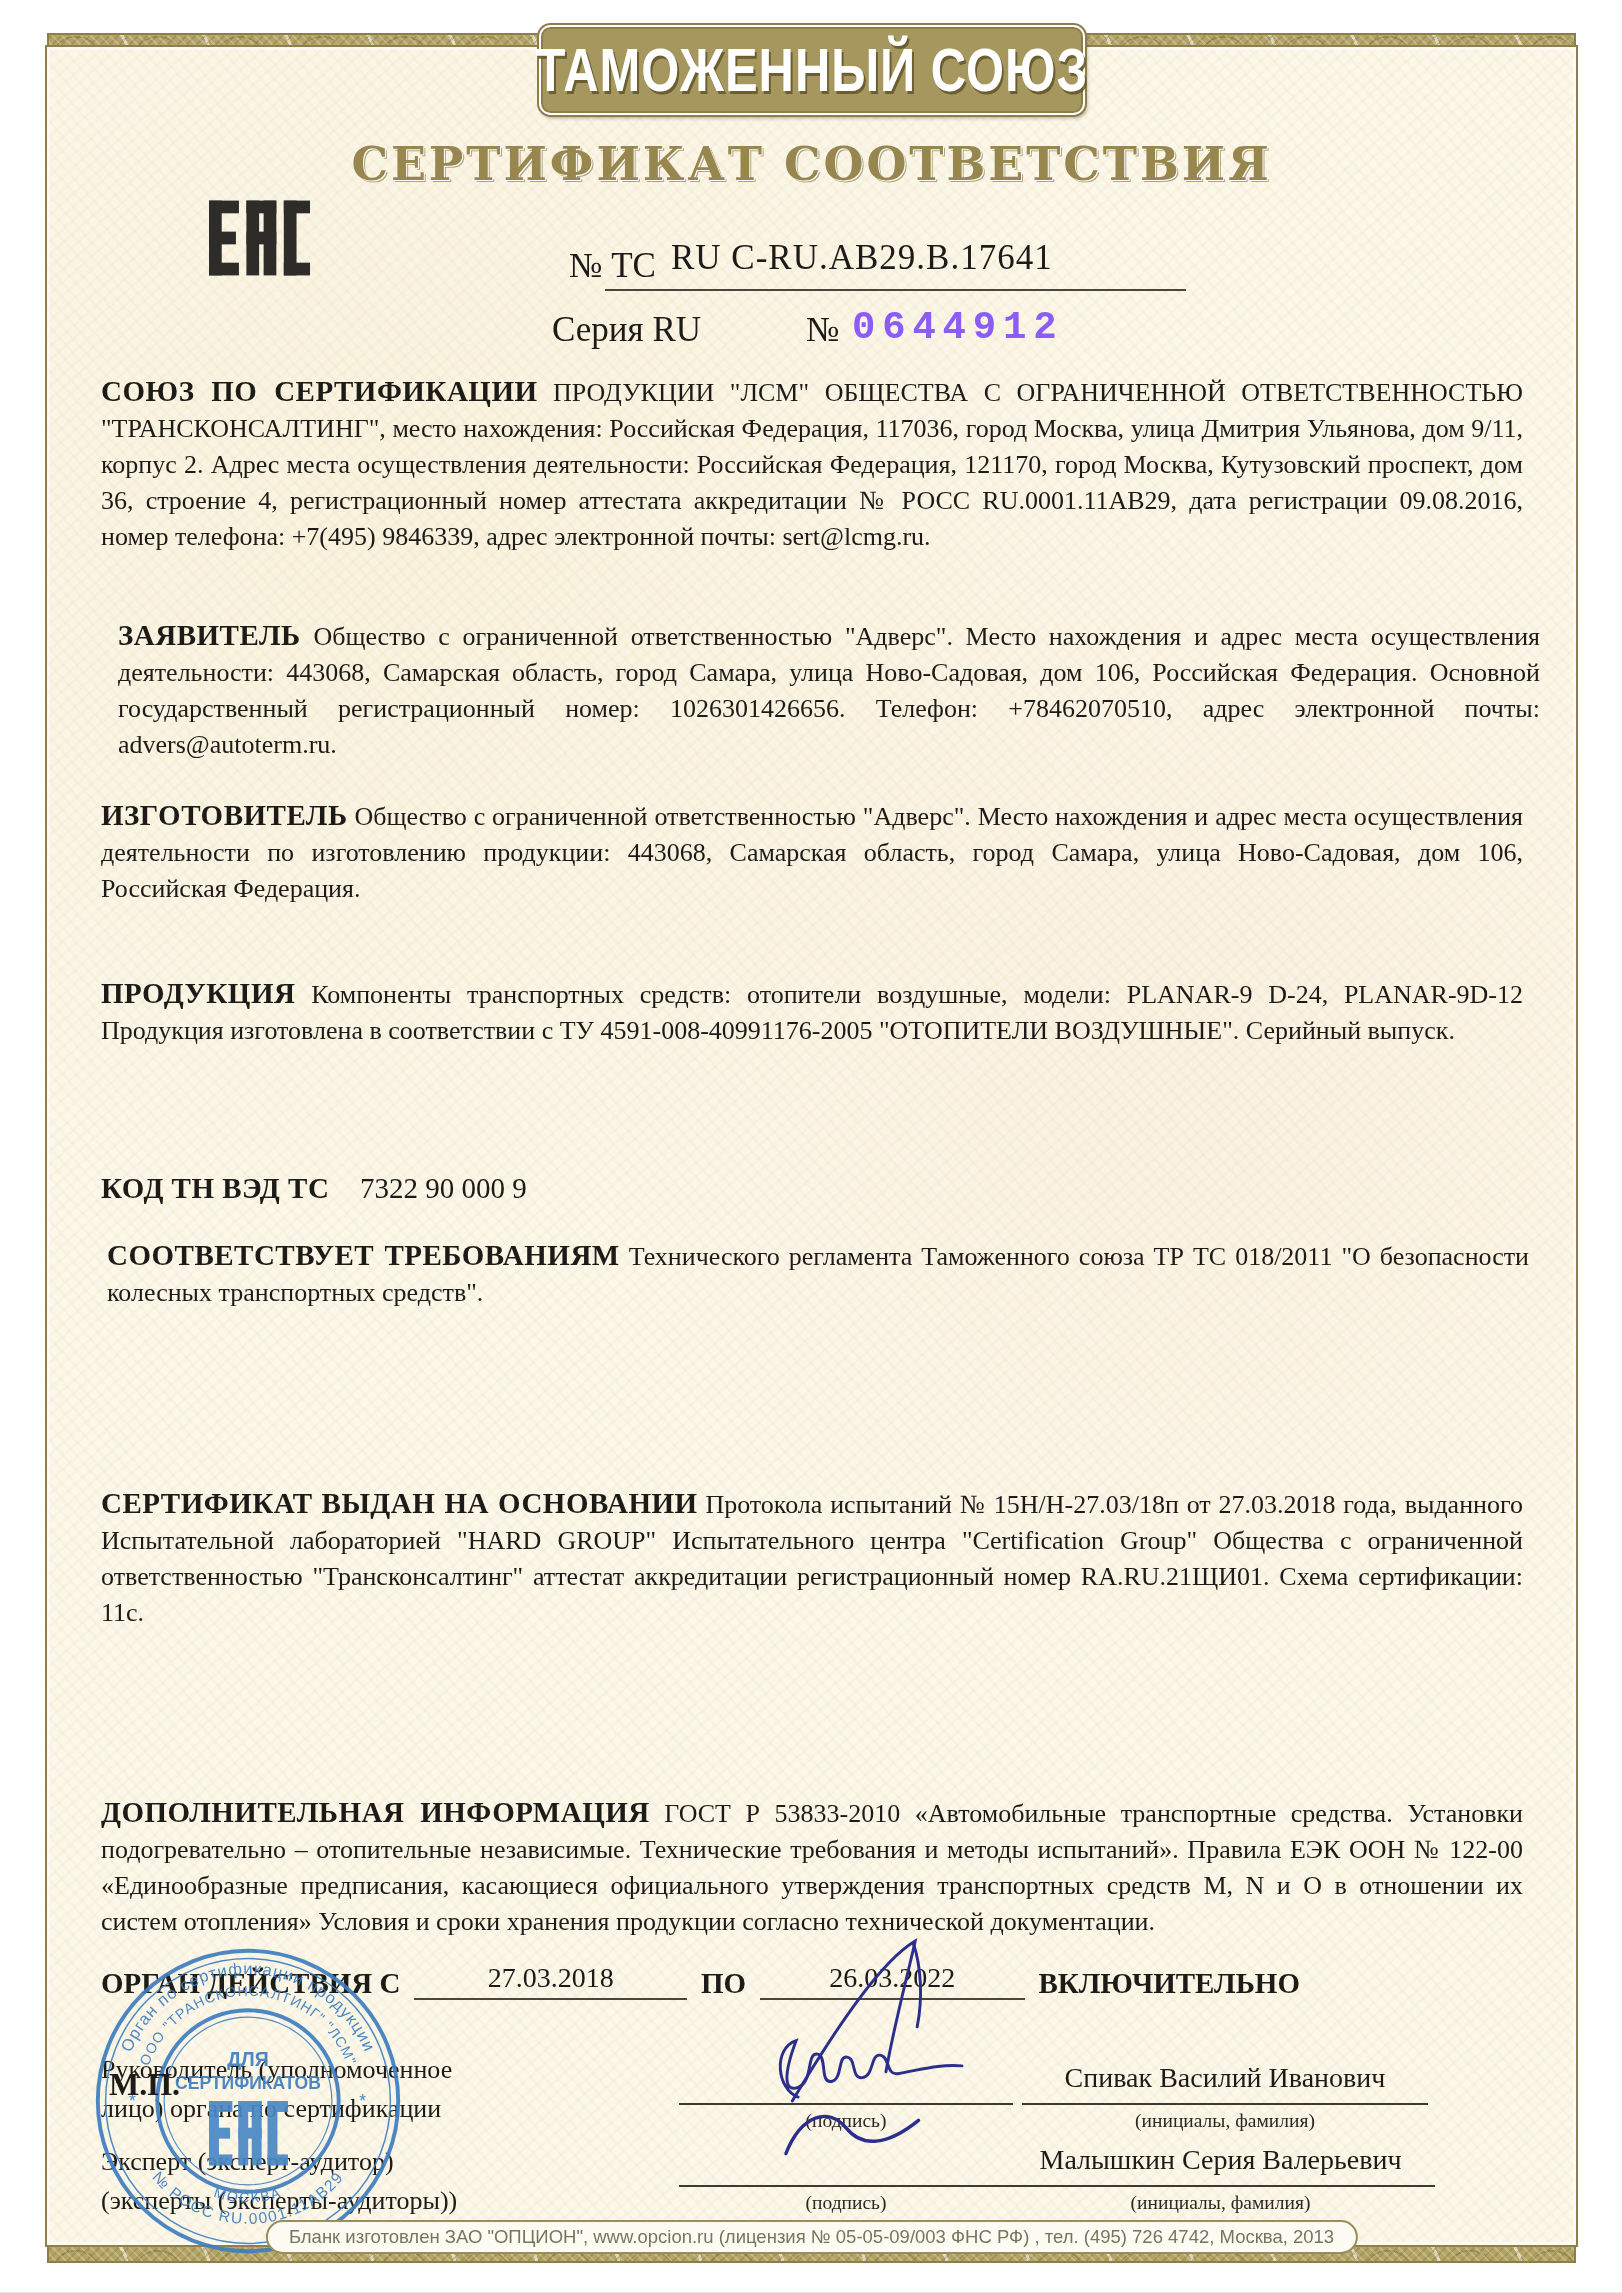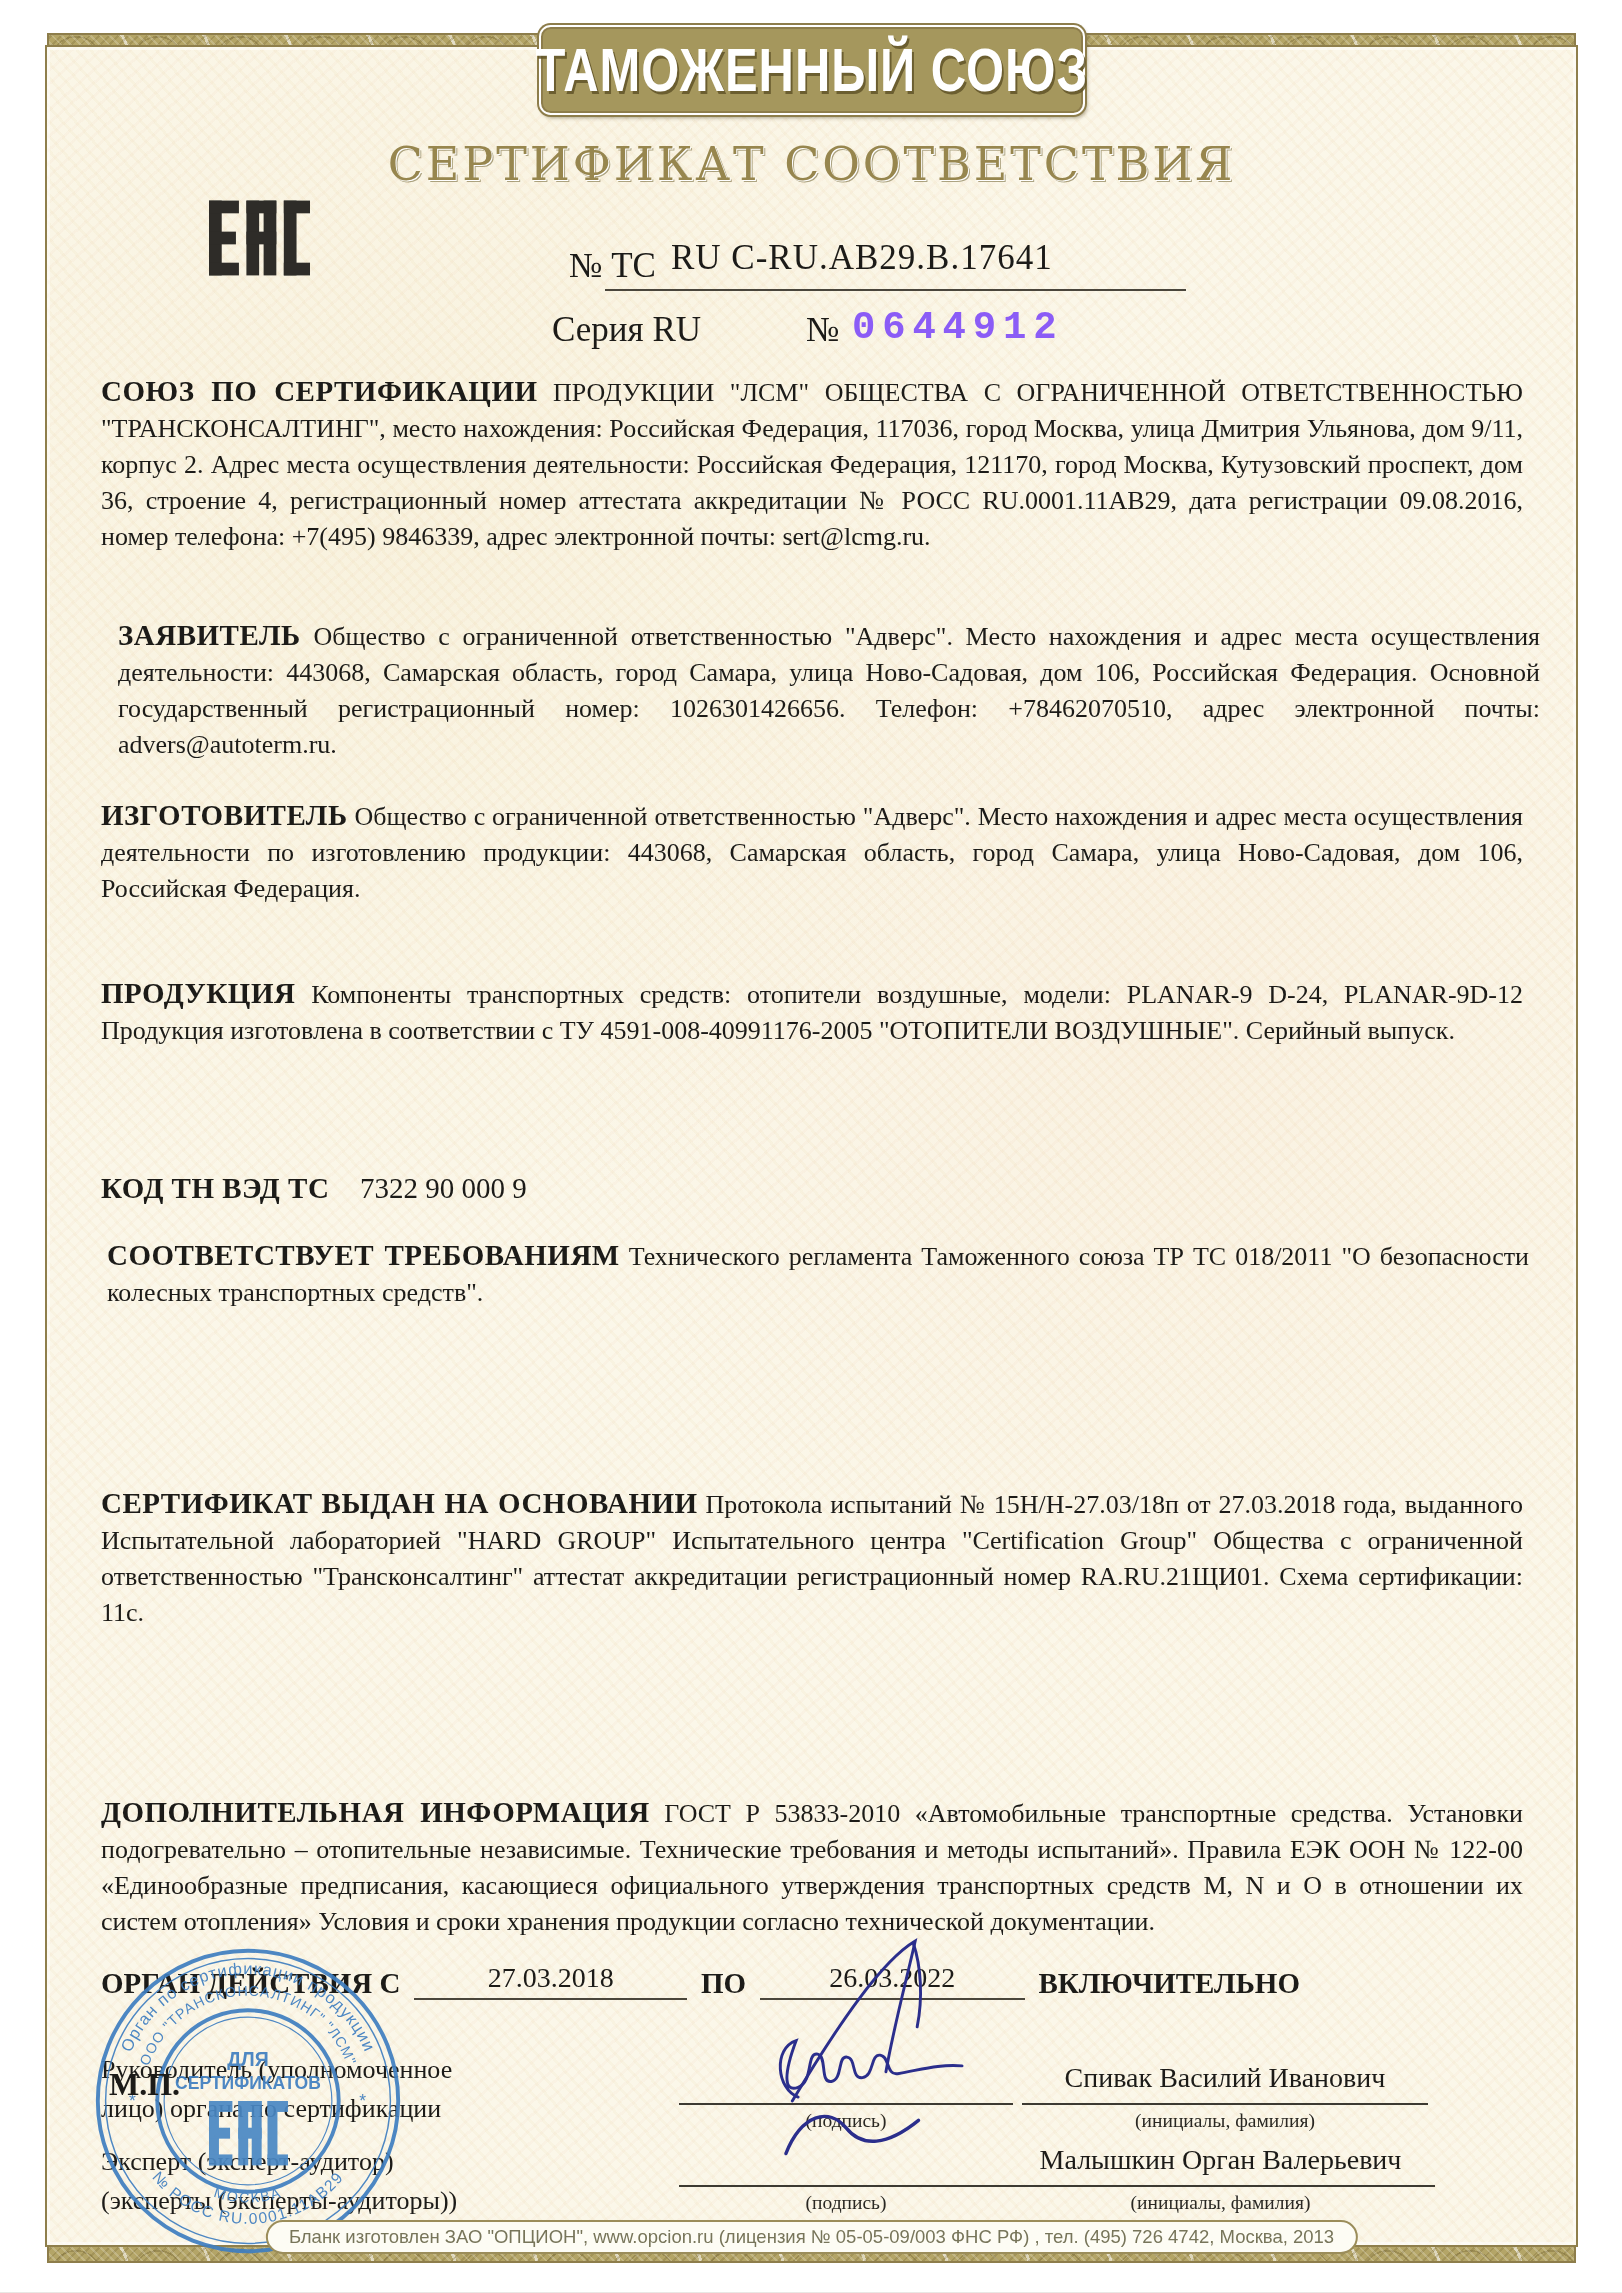--- a/index.html
+++ b/index.html
@@ -26,21 +26,21 @@
   .abs{position:absolute;}
   
   .badge{position:absolute;left:50%;top:25px;transform:translateX(-50%);
     width:542px;height:86px;background:#a5975d;border:2.9px solid #ffffff;border-radius:11.7px;
     box-shadow:0 0 0 2px #8d7d4b, inset 0 0 0 2px #8d7d4b, 2px 2.9px 3.9px rgba(80,70,35,.45);
     display:flex;align-items:center;justify-content:center;z-index:6;}
   .badge span{font-family:"Liberation Sans",sans-serif;font-weight:bold;font-size:51px;
     color:#ffffff;letter-spacing:1px;transform:scale(.96,1.18);white-space:nowrap;
     text-shadow:2px 2px 0 rgba(96,84,40,.85);}
   .title{position:absolute;left:0;right:0;top:137px;text-align:center;z-index:3;
-    font-family:"DejaVu Serif",serif;font-weight:normal;font-size:46px;letter-spacing:2.9px;
+    font-family:"DejaVu Serif",serif;font-weight:bold;font-size:46px;letter-spacing:2.9px;
     color:#97864e;text-shadow:1px 1px 0 #fff, 2px 2px 0 rgba(110,96,48,.55);}
   
   .no-label{font-size:35px;}
   .no-value{font-size:35px;letter-spacing:1px;}
   .underline{position:absolute;height:0;border-bottom:2px solid #4a463c;}
   .series-number{font-family:"Liberation Mono",monospace;font-weight:bold;font-size:39px;
     color:#8b5cf6;letter-spacing:6.8px;}
   
   .para{position:absolute;left:101px;width:1422px;font-size:26px;line-height:36px;
     text-align:justify;}
@@ -163,21 +163,21 @@
   <div class="sig-name" style="left:1022px;top:2062px;width:406px;">Спивак Василий Иванович</div>
   <div class="sig-line" style="left:1022px;top:2103px;width:406px;"></div>
   <div class="caption" style="left:1022px;top:2110px;width:406px;">(инициалы, фамилия)</div>
 
   <div class="role" style="top:2142px;width:468px;">
     <span>Эксперт (эксперт-аудитор)</span><br>
     <span>(эксперты (эксперты-аудиторы))</span>
   </div>
   <div class="sig-line" style="left:679px;top:2185px;width:334px;"></div>
   <div class="caption" style="left:679px;top:2192px;width:334px;">(подпись)</div>
-  <div class="sig-name" style="left:1006px;top:2144px;width:429px;">Малышкин Орган Валерьевич</div>
+  <div class="sig-name" style="left:1006px;top:2144px;width:429px;">Малышкин Серия Валерьевич</div>
   <div class="sig-line" style="left:1006px;top:2185px;width:429px;"></div>
   <div class="caption" style="left:1006px;top:2192px;width:429px;">(инициалы, фамилия)</div>
 
   <div class="mp">М.П.</div>
 
   <svg class="stamp" width="316" height="316" viewBox="0 0 324 324">
     <g fill="none" stroke="#3f7ec0">
       <circle cx="162" cy="162" r="154" stroke-width="4"></circle>
       <circle cx="162" cy="162" r="146" stroke-width="1.5"></circle>
       <circle cx="162" cy="162" r="93" stroke-width="4"></circle>

